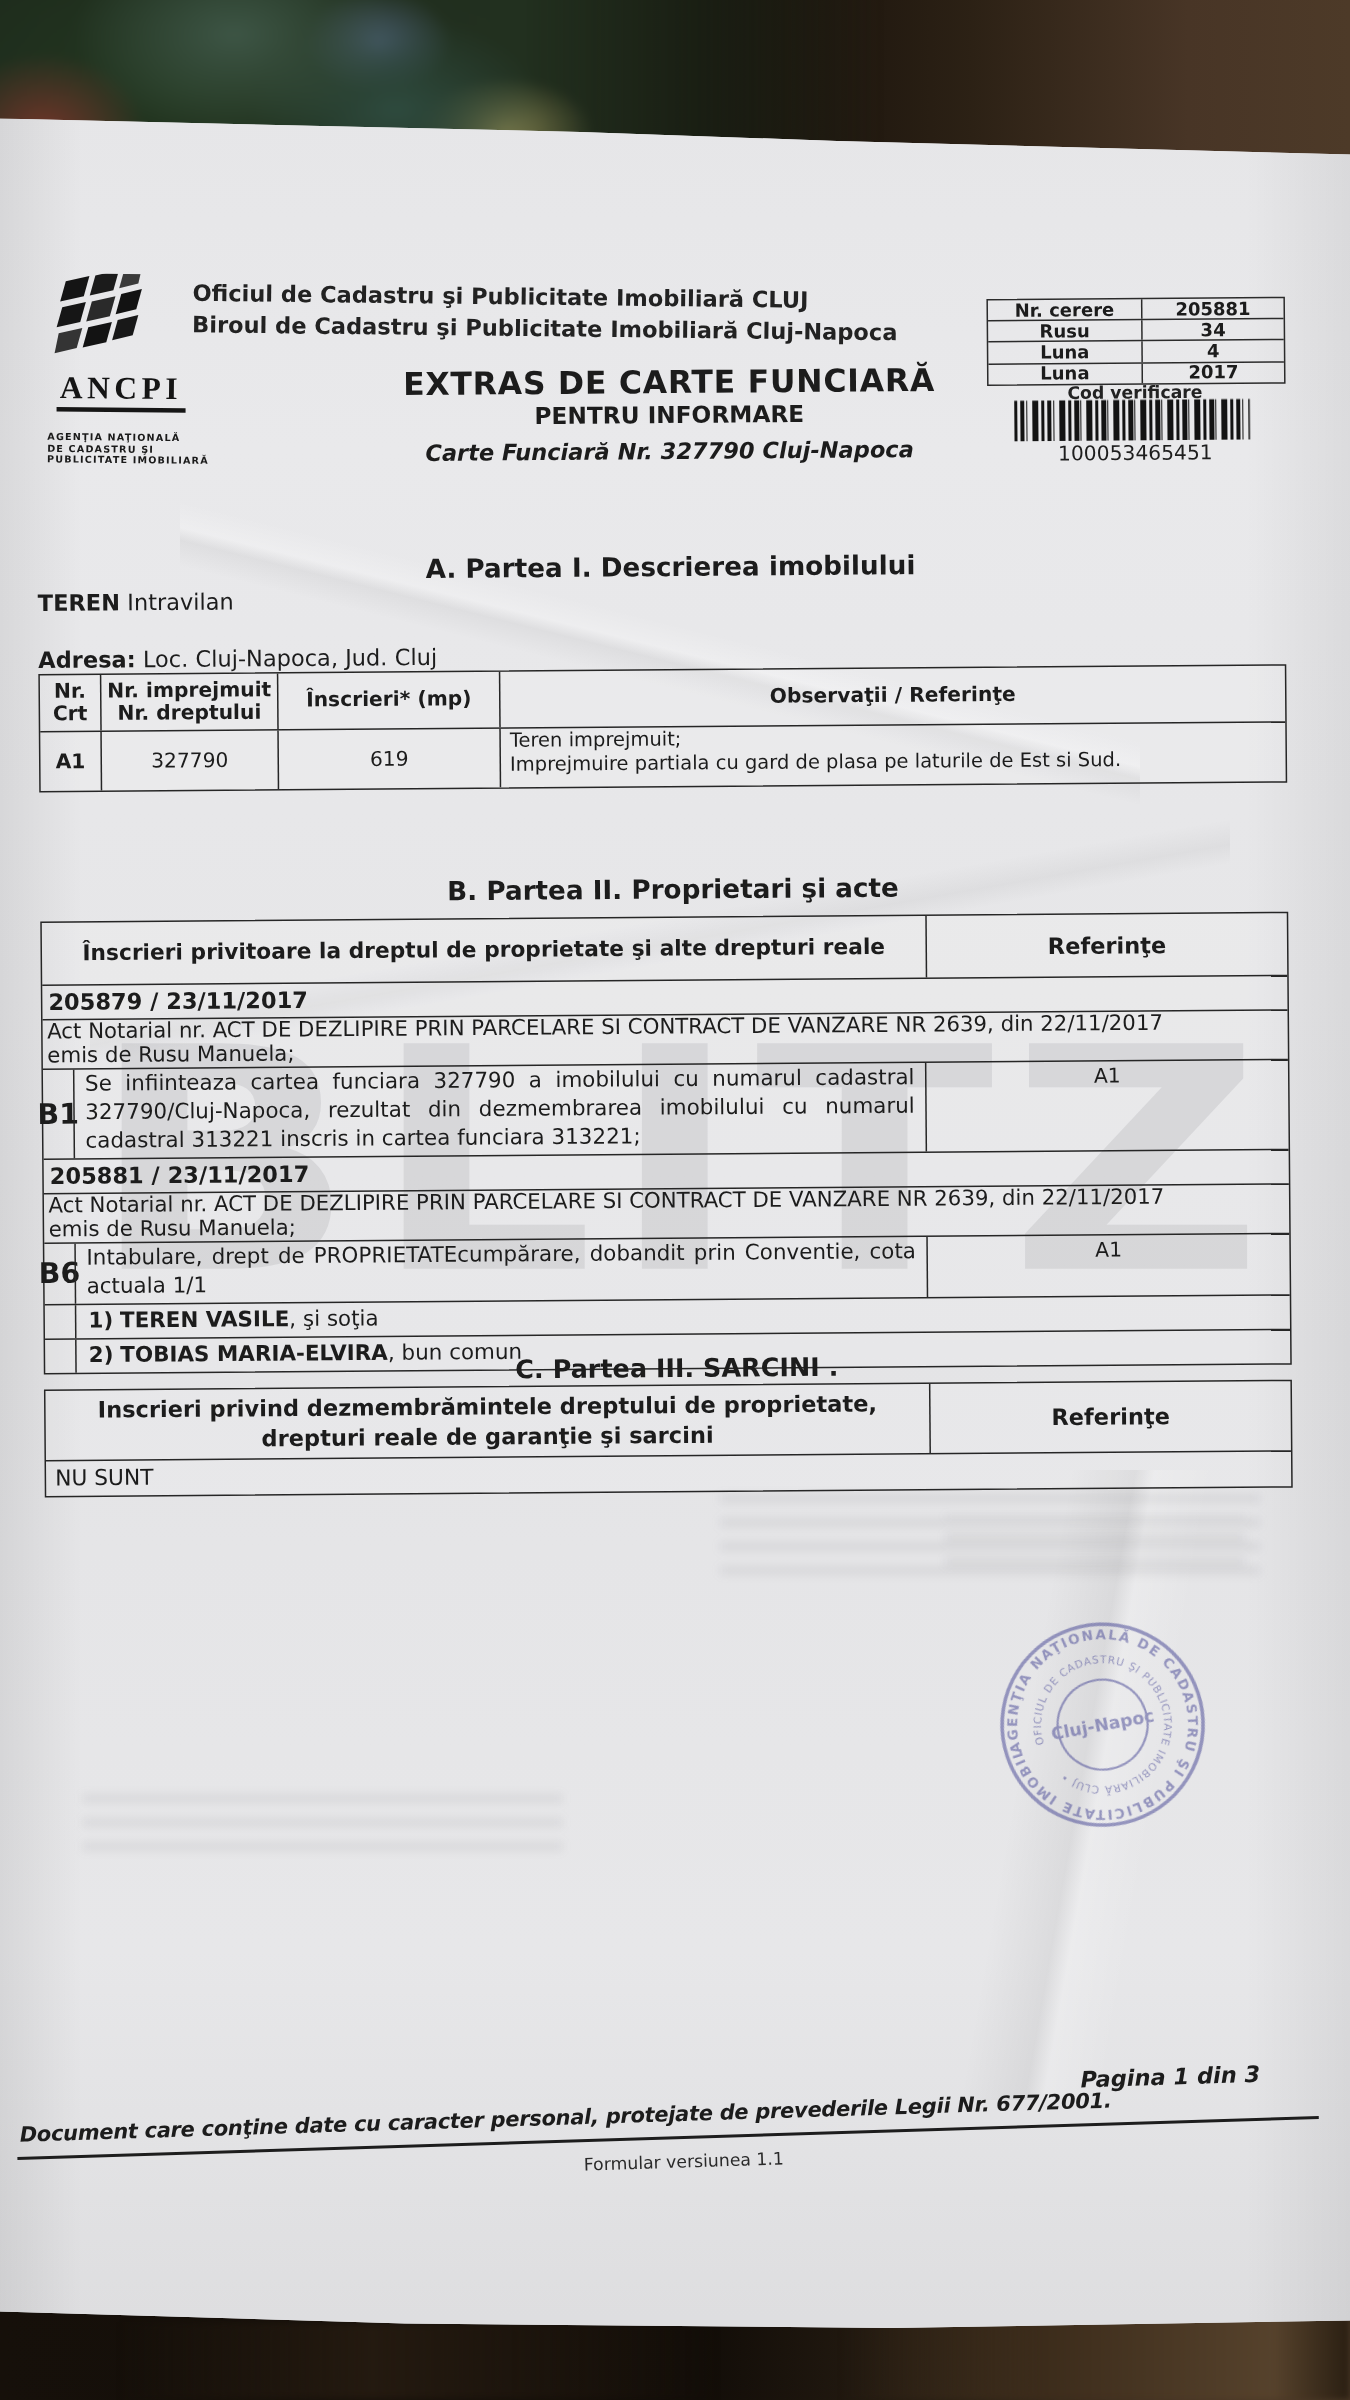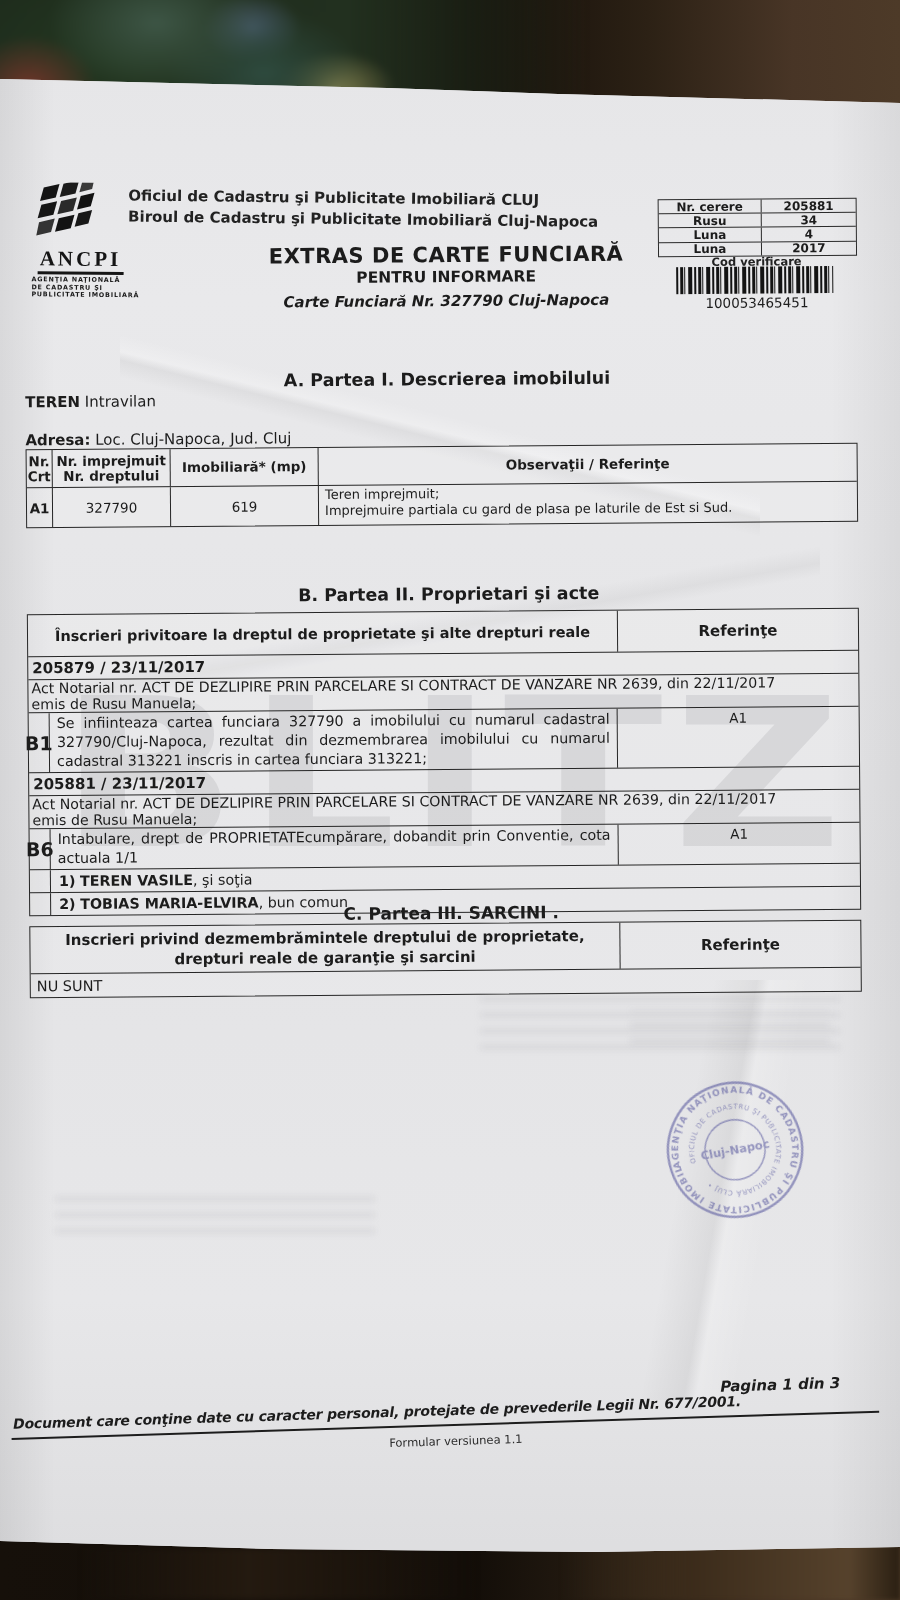--- a/index.html
+++ b/index.html
@@ -43,21 +43,21 @@
   
   .smudge{position:absolute;filter:blur(3px);background:
       repeating-linear-gradient(0deg,rgba(110,110,122,.10) 0 6px,rgba(0,0,0,0) 6px 16px);}
   
   .doc{position:absolute;inset:0;transform:rotate(-.45deg);transform-origin:450px 760px;}
   .abs{position:absolute;}
   .b{font-weight:bold;}
   
   .logo{left:36px;top:180px;width:118px;transform:rotate(1deg);}
   .logo .acr{font-family:"Liberation Serif",serif;font-weight:bold;font-size:21px;letter-spacing:3px;
-       color:#15151­5;color:#151515;border-bottom:3px solid #161616;display:inline-block;padding:0 2px 0 2px;margin:2px 0 2px 6px;}
+       color:#15151­5;color:#151515;border-bottom:3px solid #161616;display:inline-block;padding:0 2px 0 2px;margin:2px 0 14px 6px;}
   .logo .cap{font-size:6.4px;font-weight:bold;letter-spacing:.8px;line-height:7.6px;color:#1a1a1a;}
   
   .office{left:133px;top:183px;width:500px;font-size:15px;font-weight:600;line-height:21px;
       transform:rotate(1.1deg);transform-origin:0 0;color:#222;}
   
   .reqt{left:662px;top:201px;width:197px;border:1.6px solid #2b2b2b;font-size:12px;}
   .reqt .rrow{display:flex;border-top:1.4px solid #2b2b2b;height:13.2px;align-items:center;}
   .reqt .rrow:first-child{border-top:none;}
   .reqt .rl{width:52%;text-align:right;font-weight:bold;border-right:1.4px solid #2b2b2b;height:100%;
             display:flex;align-items:center;justify-content:center;}
@@ -77,21 +77,21 @@
   .tbl{border:1.6px solid #262626;background:rgba(255,255,255,.12);}
   .trow{display:flex;border-top:1.4px solid #262626;}
   .trow.first{border-top:none;}
   .tc{border-left:1.4px solid #262626;box-sizing:border-box;}
   .tc.nb{border-left:none;}
   
   .ta{left:28px;top:446px;width:830px;}
   .ta .h{font-weight:bold;font-size:13.5px;line-height:15px;display:flex;flex-direction:column;justify-content:center;align-items:center;}
   .ta .hr1{height:37px;}
   .ta .dr{height:39px;}
-  .ta .cA{width:25px;} .ta .cB{width:118px;} .ta .cC{width:148px;} .ta .cD{flex:1;}
+  .ta .cA{width:40px;} .ta .cB{width:118px;} .ta .cC{width:148px;} .ta .cD{flex:1;}
   .ta .dcell{display:flex;align-items:center;justify-content:center;font-size:13.5px;}
   .ta .obs{font-size:13px;line-height:16px;padding:1px 0 0 6px;display:block;}
   
   .tb{left:28px;top:611px;width:830px;font-size:14.5px;}
   .tb .hdr{height:41px;align-items:center;}
   .tb .hc1{width:589px;display:flex;align-items:center;justify-content:center;text-align:center;
            font-weight:bold;font-size:14.5px;height:41px;}
   .tb .hc2{flex:1;display:flex;align-items:center;justify-content:center;font-weight:bold;font-size:15px;height:41px;}
   .numrow{height:22px;font-weight:bold;font-size:15px;padding-left:4px;display:flex;align-items:center;}
   .actrow{height:31px;font-size:14.2px;line-height:15.5px;padding:1px 0 0 3px;display:block;white-space:nowrap;overflow:hidden;}
@@ -206,21 +206,21 @@
         <div class="trow first hr1">
           <div class="tc nb cA h">
             <span>Nr.</span>
             <span>Crt</span>
           </div>
           <div class="tc cB h">
             <span>Nr. imprejmuit</span>
             <span>Nr. dreptului</span>
           </div>
           <div class="tc cC h">
-              <span>Imobiliară* (mp)</span>
+              <span>Înscrieri* (mp)</span>
             </div>
           <div class="tc cD h">
               <span>Observaţii / Referinţe</span>
             </div>
         </div>
         <div class="trow dr">
           <div class="tc nb cA dcell b">A1</div>
           <div class="tc cB dcell">327790</div>
           <div class="tc cC dcell">619</div>
           <div class="tc cD obs">

